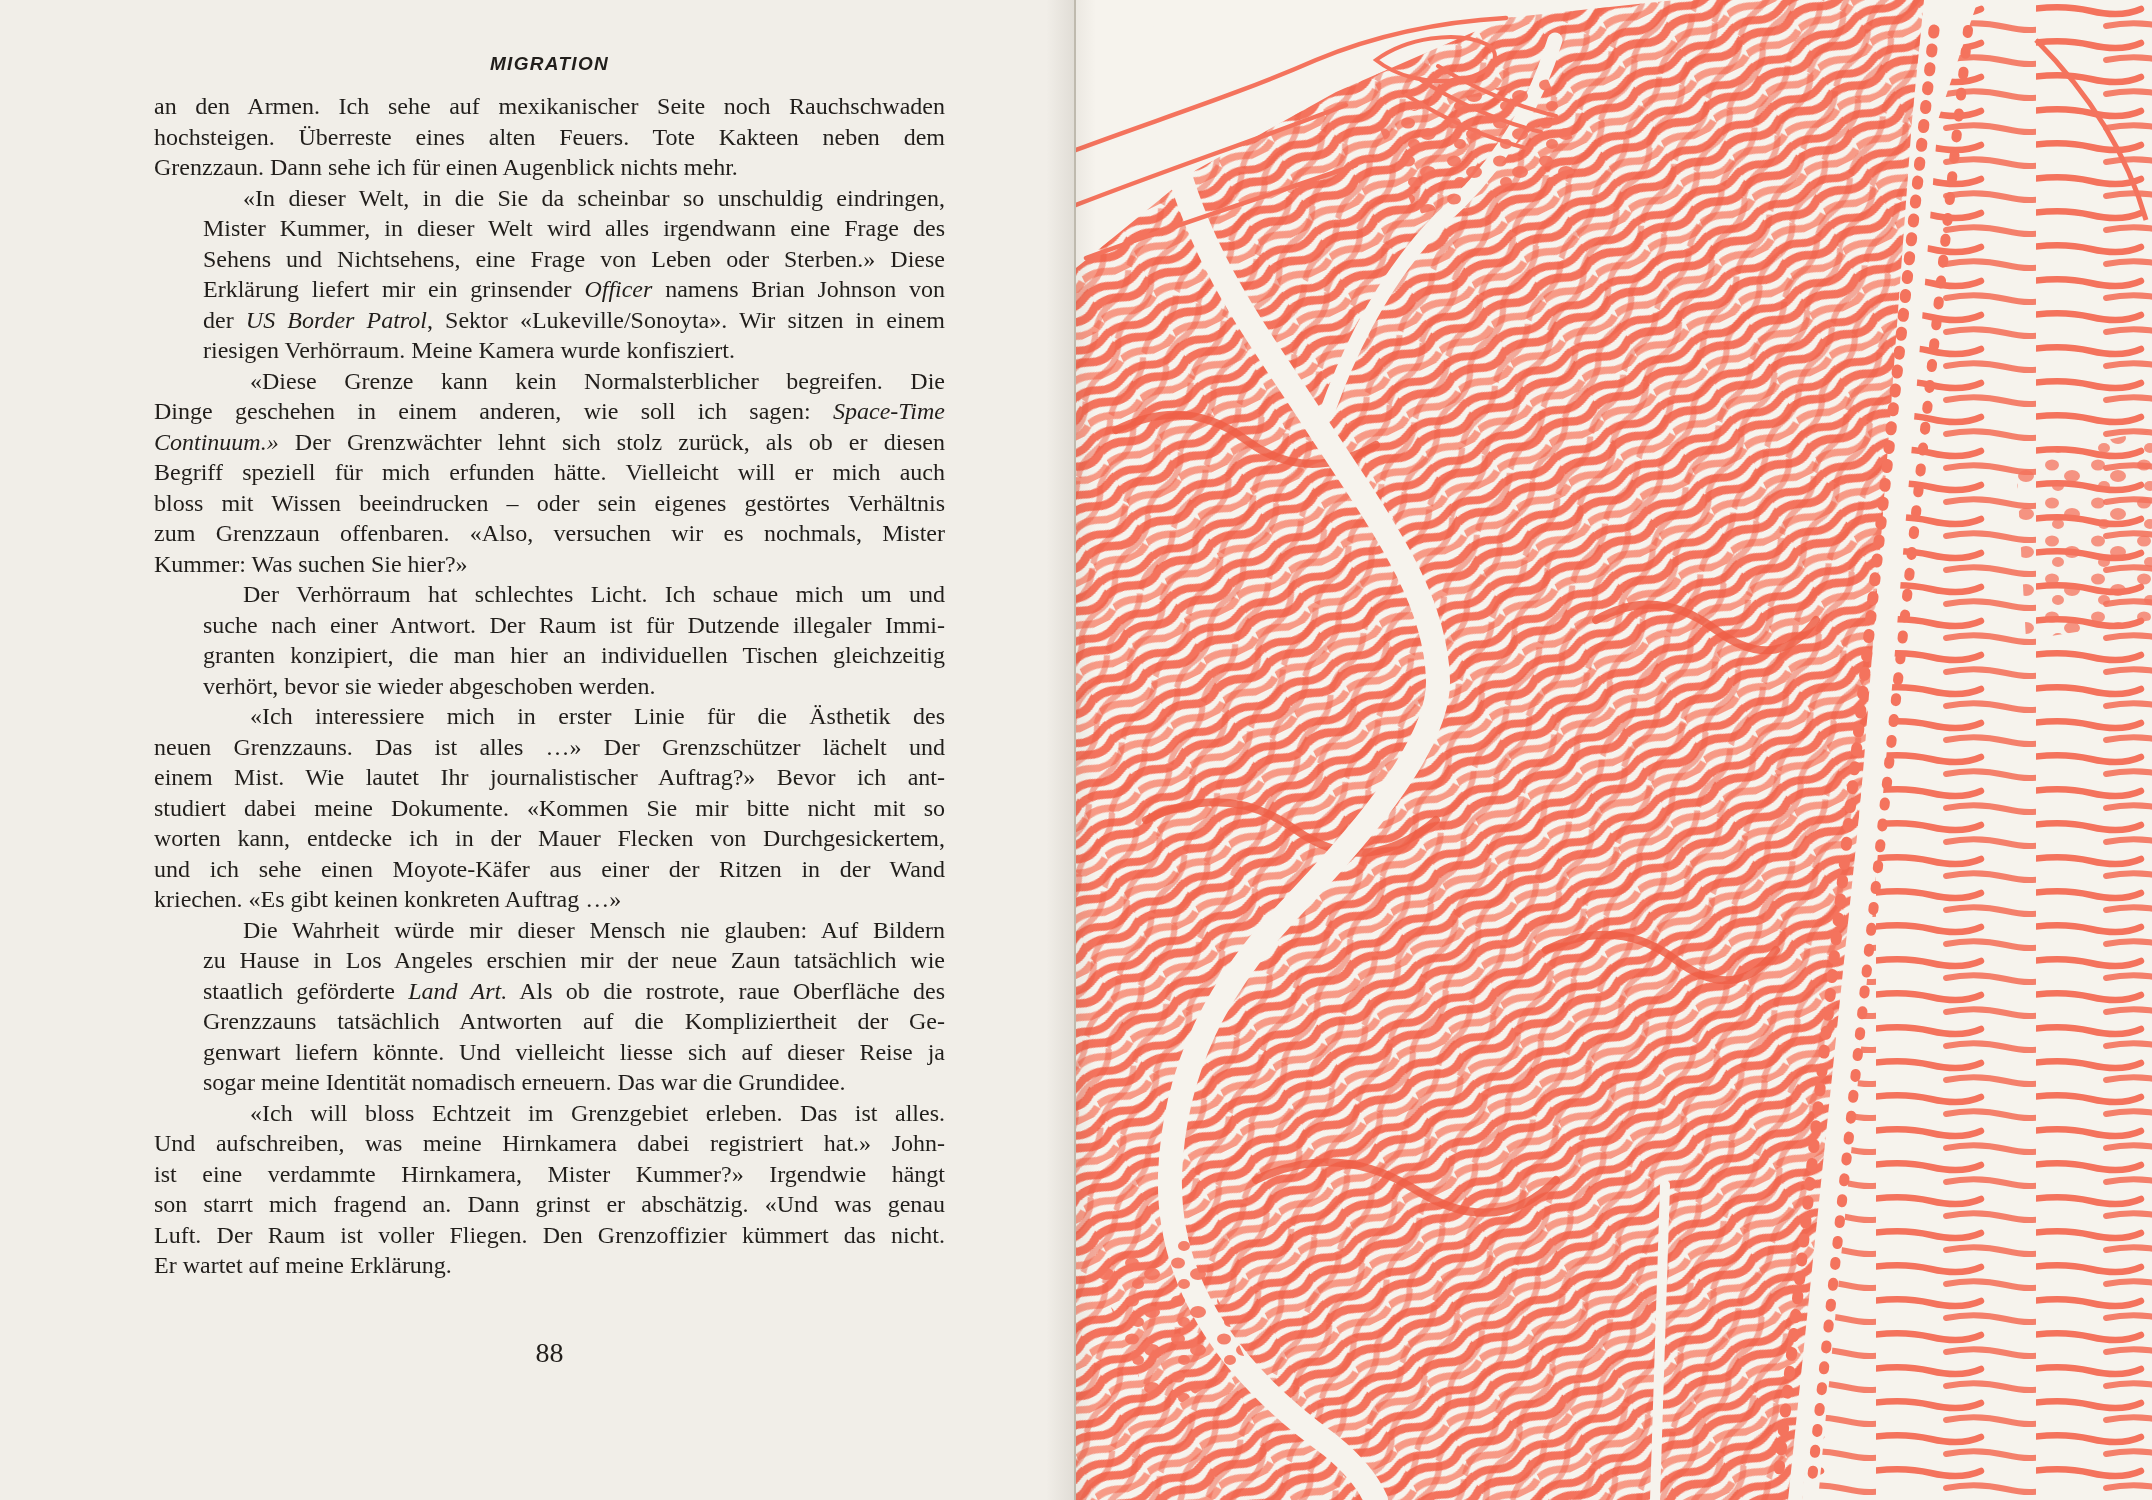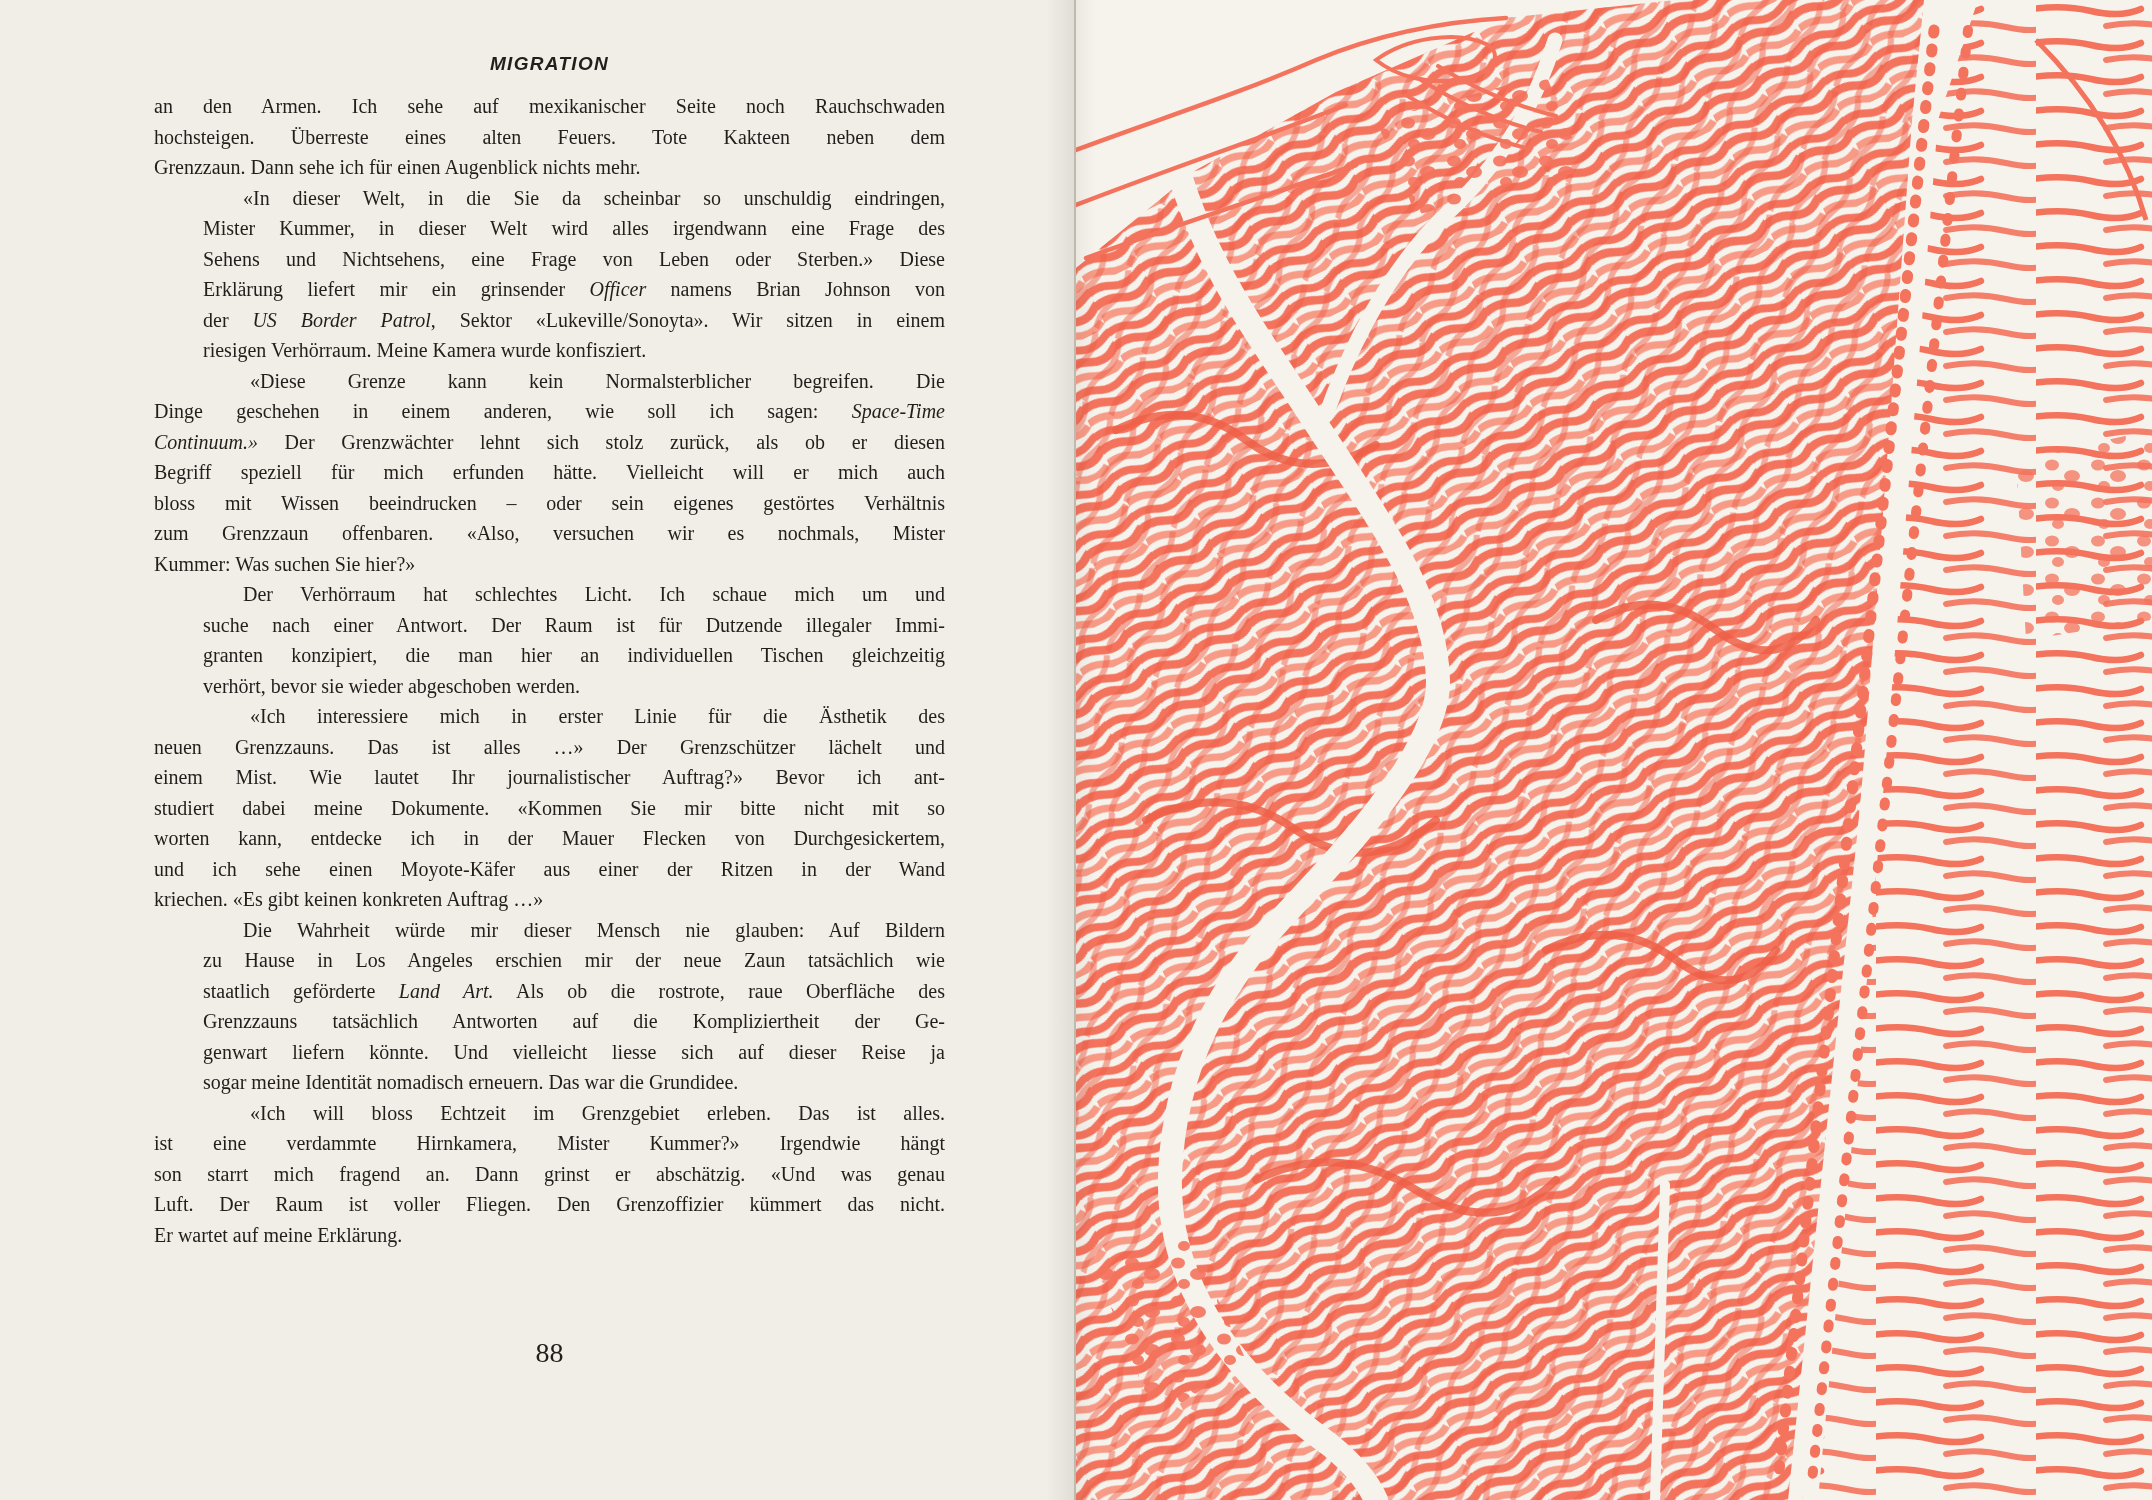--- a/index.html
+++ b/index.html
@@ -35,21 +35,21 @@
   .running-head{
     position:absolute;left:154px;width:791px;top:54px;
     text-align:center;
     font-family:"Liberation Sans","DejaVu Sans",sans-serif;
     font-weight:bold;font-style:italic;
     font-size:19px;letter-spacing:1.3px;line-height:1;
     color:var(--ink);
   }
   .text-block{
     position:absolute;left:154px;top:91px;width:791px;
-    font-size:20px;color:var(--ink);
+    font-size:24px;color:var(--ink);
   }
   .line{
     height:30.5px;line-height:30.5px;white-space:nowrap;
     text-align:justify;text-align-last:justify;
   }
   .line.lastline{text-align-last:left;}
   .line.m-b{margin-left:49px;}
   .line.first-a{text-indent:96px;}
   .line.first-b{text-indent:40px;}
   .line .it{font-style:italic;}
@@ -100,20 +100,21 @@
         <div class="line m-a"><span>worten kann, entdecke ich in der Mauer Flecken von Durchgesickertem,</span></div>
         <div class="line m-a"><span>und ich sehe einen Moyote-Käfer aus einer der Ritzen in der Wand</span></div>
         <div class="line m-a lastline"><span>kriechen. «Es gibt keinen konkreten Auftrag …»</span></div>
         <div class="line m-b first-b"><span>Die Wahrheit würde mir dieser Mensch nie glauben: Auf Bildern</span></div>
         <div class="line m-b"><span>zu Hause in Los Angeles erschien mir der neue Zaun tatsächlich wie</span></div>
         <div class="line m-b"><span>staatlich geförderte </span><span class="it">Land Art.</span><span> Als ob die rostrote, raue Oberfläche des</span></div>
         <div class="line m-b"><span>Grenzzauns tatsächlich Antworten auf die Kompliziertheit der Ge-</span></div>
         <div class="line m-b"><span>genwart liefern könnte. Und vielleicht liesse sich auf dieser Reise ja</span></div>
         <div class="line m-b lastline"><span>sogar meine Identität nomadisch erneuern. Das war die Grundidee.</span></div>
         <div class="line m-a first-a"><span>«Ich will bloss Echtzeit im Grenzgebiet erleben. Das ist alles.</span></div>
+        <div class="line m-a"><span>Und aufschreiben, was meine Hirnkamera dabei registriert hat.» John-</span></div>
         <div class="line m-a"><span>ist eine verdammte Hirnkamera, Mister Kummer?» Irgendwie hängt</span></div>
         <div class="line m-a"><span>son starrt mich fragend an. Dann grinst er abschätzig. «Und was genau</span></div>
         <div class="line m-a"><span>Luft. Der Raum ist voller Fliegen. Den Grenzoffizier kümmert das nicht.</span></div>
         <div class="line m-a lastline"><span>Er wartet auf meine Erklärung.</span></div>
       </div>
     <div class="page-number">88</div>
   </div>
 
   <div class="gutter-line"></div>
 

